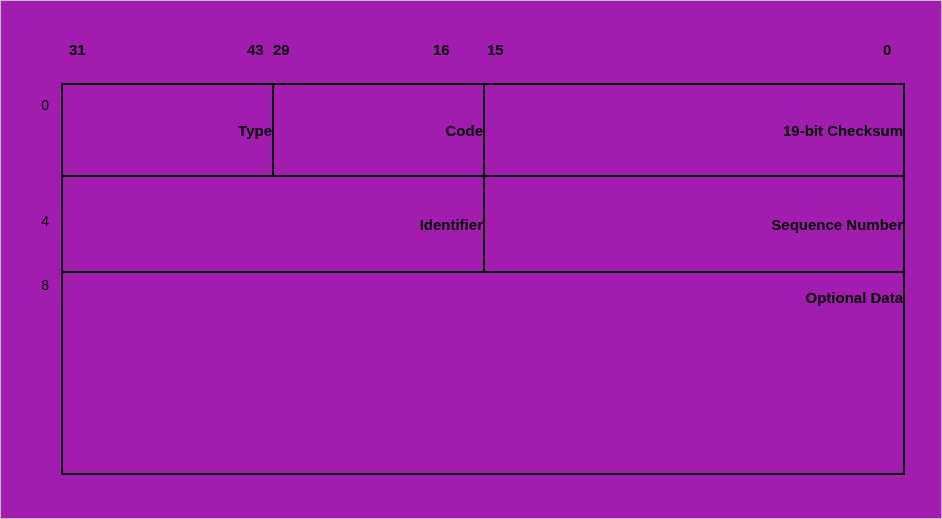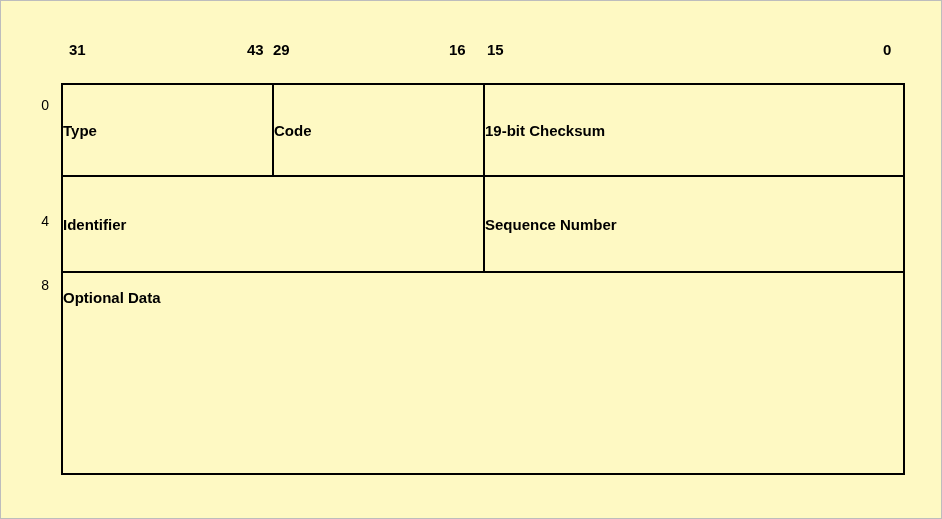--- a/index.html
+++ b/index.html
@@ -13,21 +13,21 @@
     font-family: "Liberation Sans", sans-serif;
     color: #000000;
     overflow: hidden;
   }
   #canvas {
     position: relative;
     width: 942px;
     height: 519px;
     box-sizing: border-box;
     border: 1px solid #bdbdbd;
-    background: #fef9c3;
+    background: #a21caf;
   }
 
   
   .bit-ruler {
     position: absolute;
     left: 0;
     top: 40px;
     width: 942px;
     height: 22px;
   }
@@ -52,21 +52,21 @@
   .packet {
     position: absolute;
     left: 60px;
     top: 82px;
     width: 844px;
     border-collapse: collapse;
     table-layout: fixed;
   }
   .packet td {
     border: 2px solid #000000;
-    text-align: left;
+    text-align: right;
     vertical-align: middle;
     font-size: 15px;
     font-weight: bold;
     padding: 0;
   }
   .row-1 td { height: 90px; }
   .row-2 td { height: 94px; }
   .row-3 td { height: 200px; vertical-align: top; }
   .row-3 td .cell-text {
     display: block;
@@ -85,21 +85,21 @@
 </style>
 </head>
 <body>
 
 <div id="canvas">
 
   <div class="bit-ruler">
     <span class="bit-label" style="left:68px;">31</span>
     <span class="bit-label" style="left:246px;">43</span>
     <span class="bit-label" style="left:272px;">29</span>
-    <span class="bit-label" style="left:448px;">16</span>
+    <span class="bit-label" style="left:432px;">16</span>
     <span class="bit-label" style="left:486px;">15</span>
     <span class="bit-label" style="left:882px;">0</span>
   </div>
 
   <span class="offset-label" style="left:24px; top:96px;">0</span>
   <span class="offset-label" style="left:24px; top:212px;">4</span>
   <span class="offset-label" style="left:24px; top:276px;">8</span>
 
   <table class="packet">
     <tbody>

